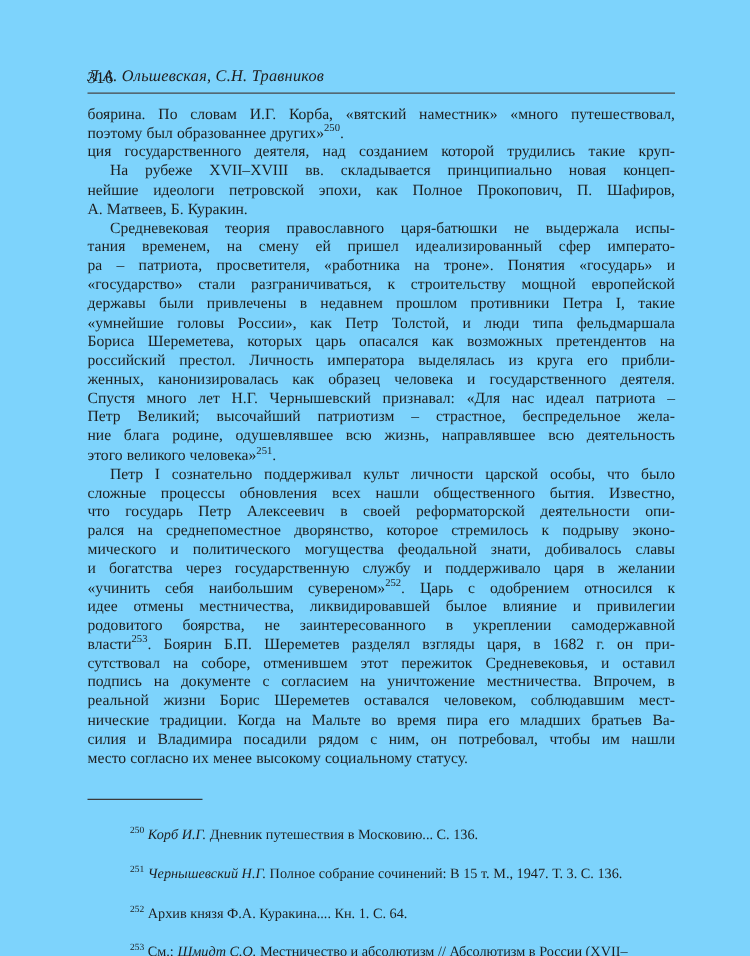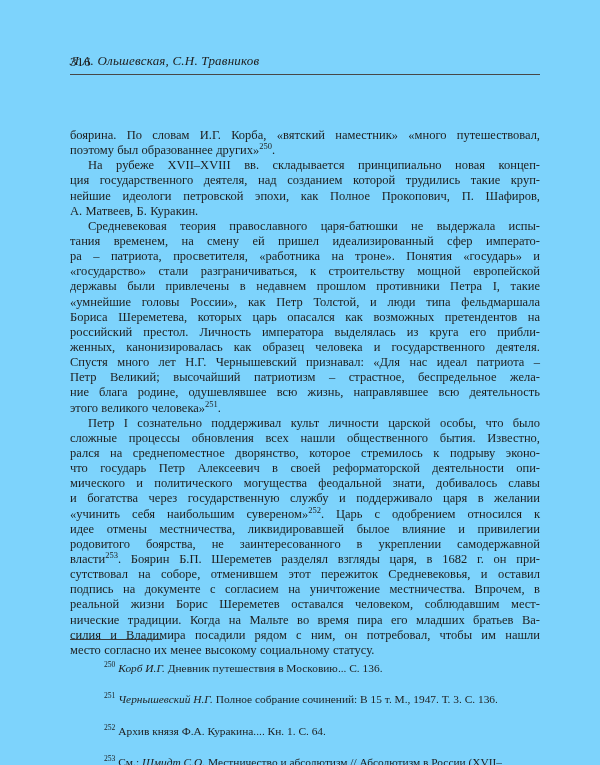--- a/index.html
+++ b/index.html
@@ -48,21 +48,20 @@
     width: 470px;
     border-top: 1.4px solid #474747;
   }
   
   .body-text {
     position: absolute;
     top: 84px;
     left: 70px;
     width: 470px;
     font-size: 12.5px;
-    margin-top: 44px;
   }
   .line {
     height: 15.15px;
     line-height: 15.15px;
     text-align: justify;
     text-align-last: justify;
     word-spacing: 0.2px;
   }
   .line.last {
     text-align-last: left;
@@ -111,41 +110,41 @@
   <div class="page-header">
     <span class="page-num">316</span>
     <span class="run-title">Л.А. Ольшевская, С.Н. Травников</span>
   </div>
 
   <div class="header-rule"></div>
 
   <div class="body-text">
       <div class="line">боярина. По словам И.Г. Корба, «вятский наместник» «много путешествовал,</div>
       <div class="line last">поэтому был образованнее других»<sup class="ref">250</sup>.</div>
+      <div class="line">ция государственного деятеля, над созданием которой трудились такие круп-</div>
       <div class="line indent">На рубеже XVII–XVIII вв. складывается принципиально новая концеп-</div>
-      <div class="line">ция государственного деятеля, над созданием которой трудились такие круп-</div>
       <div class="line">нейшие идеологи петровской эпохи, как Полное Прокопович, П. Шафиров,</div>
       <div class="line last">А. Матвеев, Б. Куракин.</div>
       <div class="line indent">Средневековая теория православного царя-батюшки не выдержала испы-</div>
       <div class="line">тания временем, на смену ей пришел идеализированный сфер императо-</div>
       <div class="line">ра – патриота, просветителя, «работника на троне». Понятия «государь» и</div>
       <div class="line">«государство» стали разграничиваться, к строительству мощной европейской</div>
       <div class="line">державы были привлечены в недавнем прошлом противники Петра I, такие</div>
       <div class="line">«умнейшие головы России», как Петр Толстой, и люди типа фельдмаршала</div>
       <div class="line">Бориса Шереметева, которых царь опасался как возможных претендентов на</div>
       <div class="line">российский престол. Личность императора выделялась из круга его прибли-</div>
       <div class="line">женных, канонизировалась как образец человека и государственного деятеля.</div>
       <div class="line">Спустя много лет Н.Г. Чернышевский признавал: «Для нас идеал патриота –</div>
       <div class="line">Петр Великий; высочайший патриотизм – страстное, беспредельное жела-</div>
       <div class="line">ние блага родине, одушевлявшее всю жизнь, направлявшее всю деятельность</div>
       <div class="line last">этого великого человека»<sup class="ref">251</sup>.</div>
       <div class="line indent">Петр I сознательно поддерживал культ личности царской особы, что было</div>
       <div class="line">сложные процессы обновления всех нашли общественного бытия. Известно,</div>
+      <div class="line">что государь Петр Алексеевич в своей реформаторской деятельности опи-</div>
       <div class="line">рался на среднепоместное дворянство, которое стремилось к подрыву эконо-</div>
-      <div class="line">что государь Петр Алексеевич в своей реформаторской деятельности опи-</div>
       <div class="line">мического и политического могущества феодальной знати, добивалось славы</div>
       <div class="line">и богатства через государственную службу и поддерживало царя в желании</div>
       <div class="line">«учинить себя наибольшим сувереном»<sup class="ref">252</sup>. Царь с одобрением относился к</div>
       <div class="line">идее отмены местничества, ликвидировавшей былое влияние и привилегии</div>
       <div class="line">родовитого боярства, не заинтересованного в укреплении самодержавной</div>
       <div class="line">власти<sup class="ref">253</sup>. Боярин Б.П. Шереметев разделял взгляды царя, в 1682 г. он при-</div>
       <div class="line">сутствовал на соборе, отменившем этот пережиток Средневековья, и оставил</div>
       <div class="line">подпись на документе с согласием на уничтожение местничества. Впрочем, в</div>
       <div class="line">реальной жизни Борис Шереметев оставался человеком, соблюдавшим мест-</div>
       <div class="line">нические традиции. Когда на Мальте во время пира его младших братьев Ва-</div>

